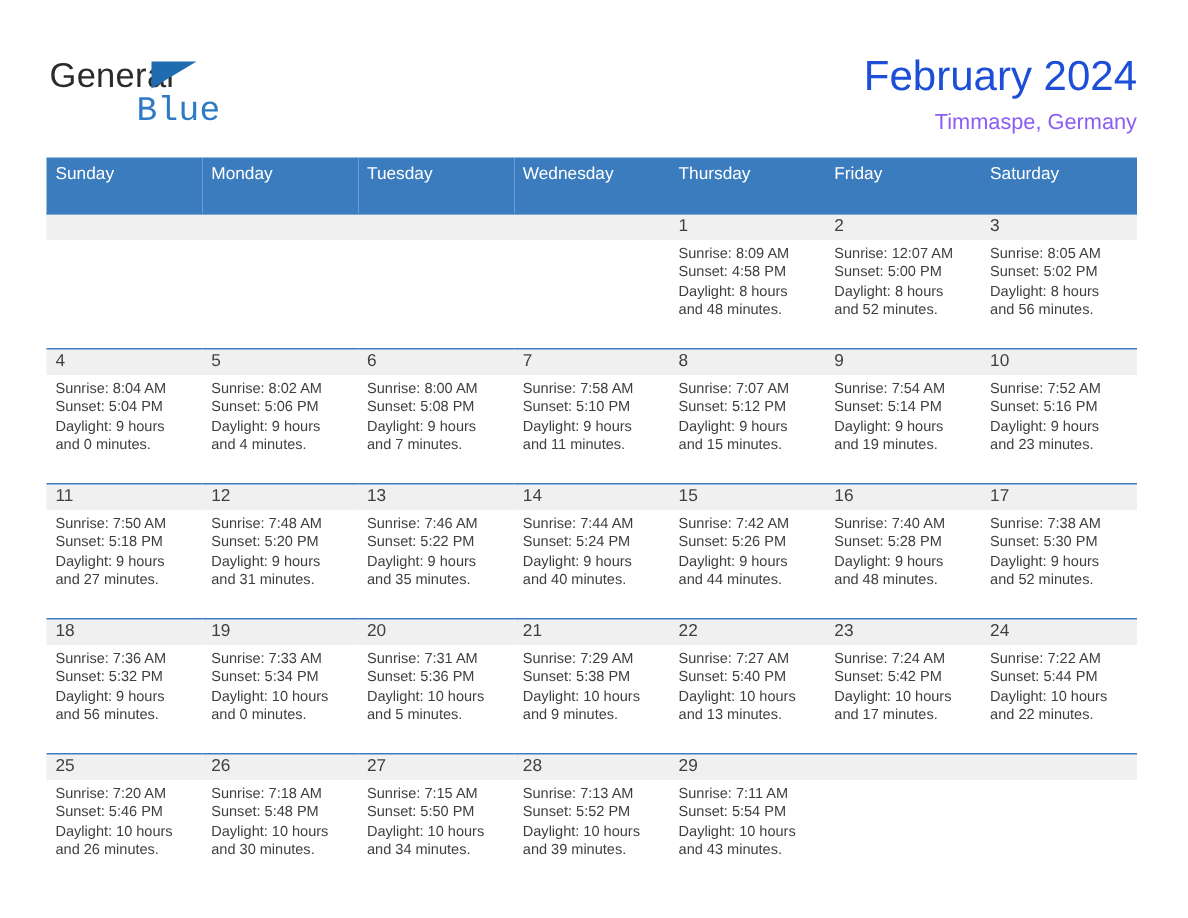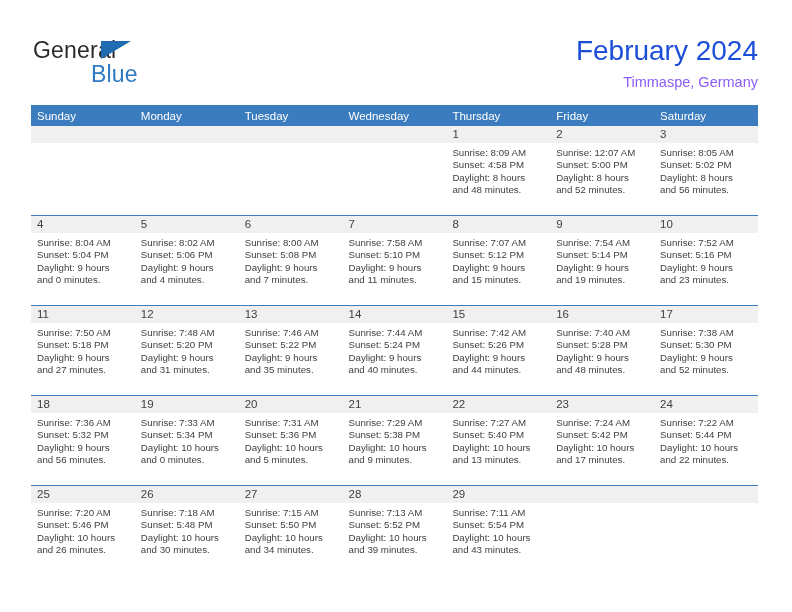--- a/index.html
+++ b/index.html
@@ -56,21 +56,21 @@
     border-left: 30px solid #1f6cb0;
     border-bottom: 18px solid transparent;
   }
   .logo-blue {
     position: absolute;
     left: 60px;
     top: 26px;
     font-size: 23px;
     letter-spacing: 0.2px;
     color: #2e7bc4;
-    font-family: Liberation Sans, sans-serif;
+    font-family: Liberation Mono, monospace;
   }
 
   .title-block {
     position: absolute;
     right: 0;
     top: 0;
     text-align: right;
   }
   .cal-title {
     font-size: 28px;
@@ -95,21 +95,21 @@
     border-collapse: collapse;
     table-layout: fixed;
   }
 
   .calendar th {
     background: #3b7cbe;
     color: #ffffff;
     font-size: 11.5px;
     font-weight: normal;
     text-align: left;
-    padding: 5px 0 3px 6px;
+    padding: 5px 0 20px 6px;
     height: 11px;
     border: none;
   }
 
   .calendar td {
     vertical-align: top;
     padding: 0;
     border: none;
     border-top: 1px solid #3b7cbe;
     height: 89px;

